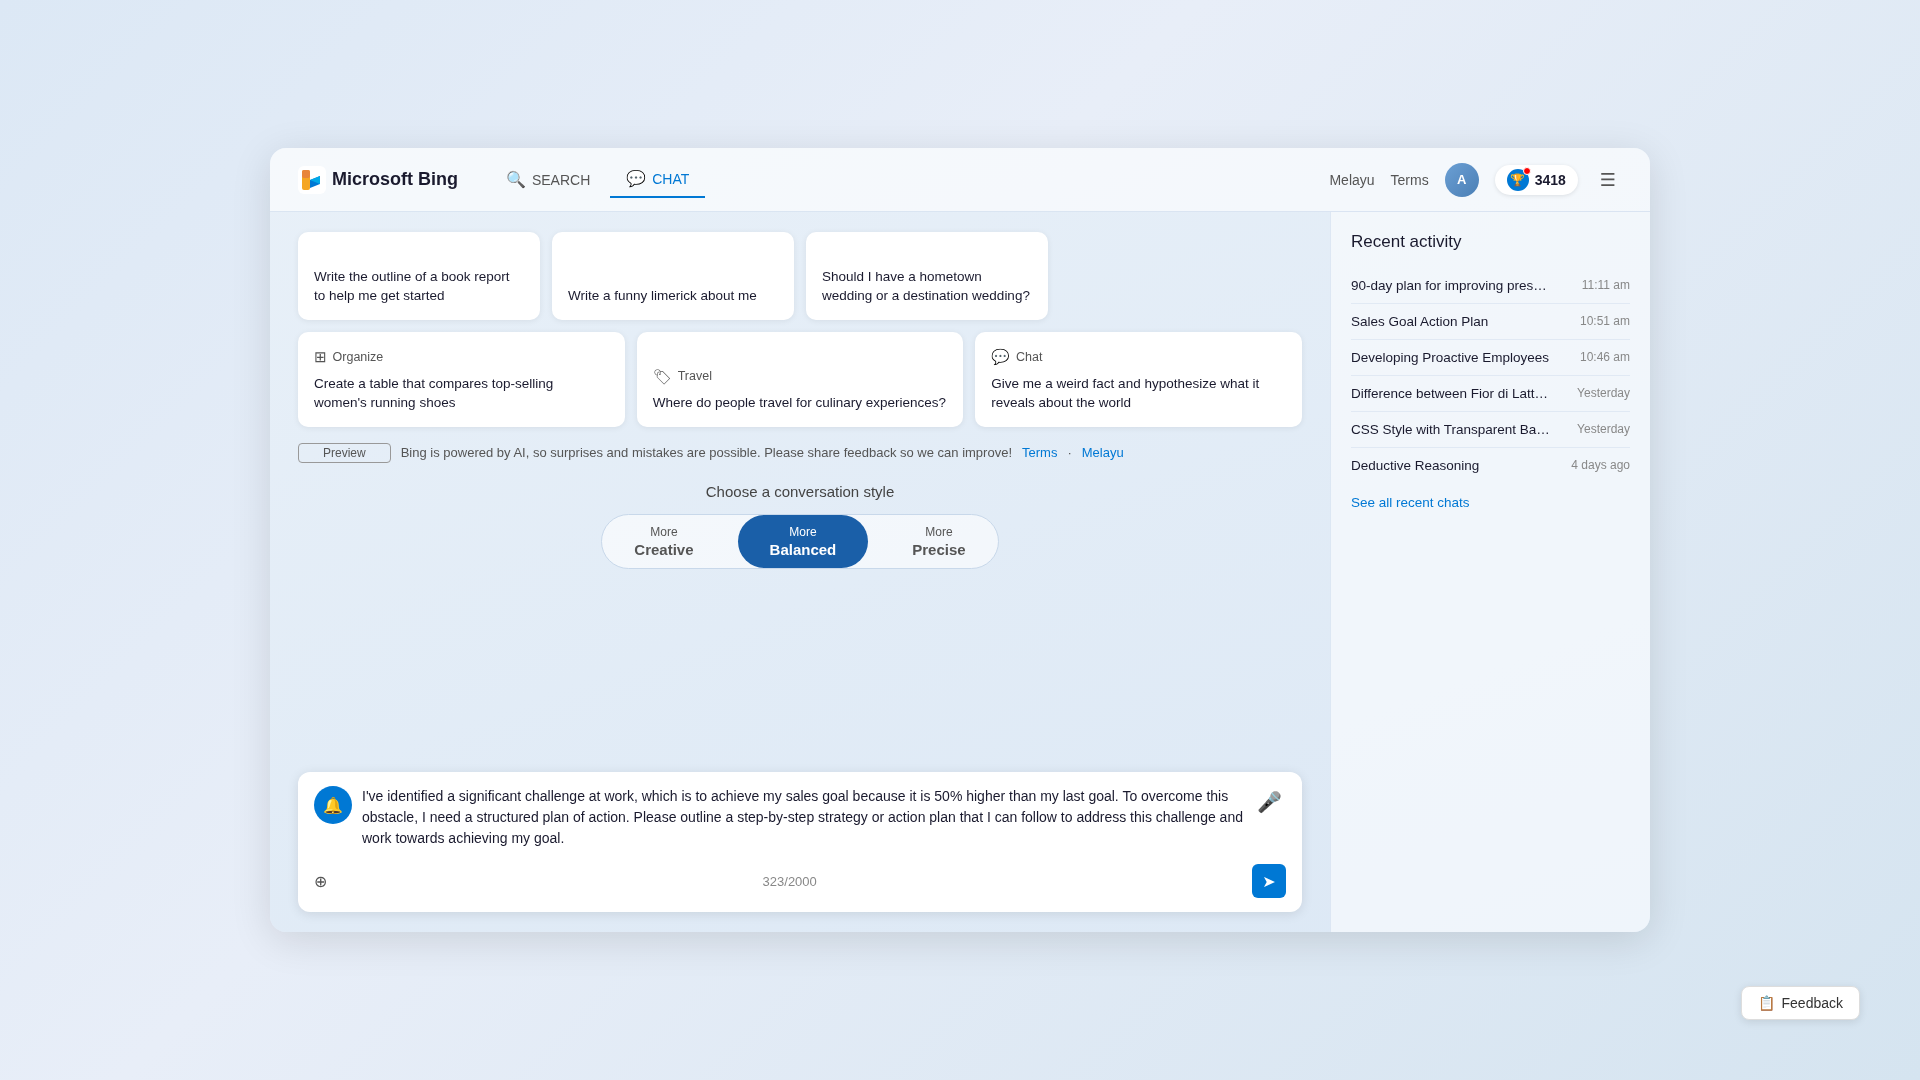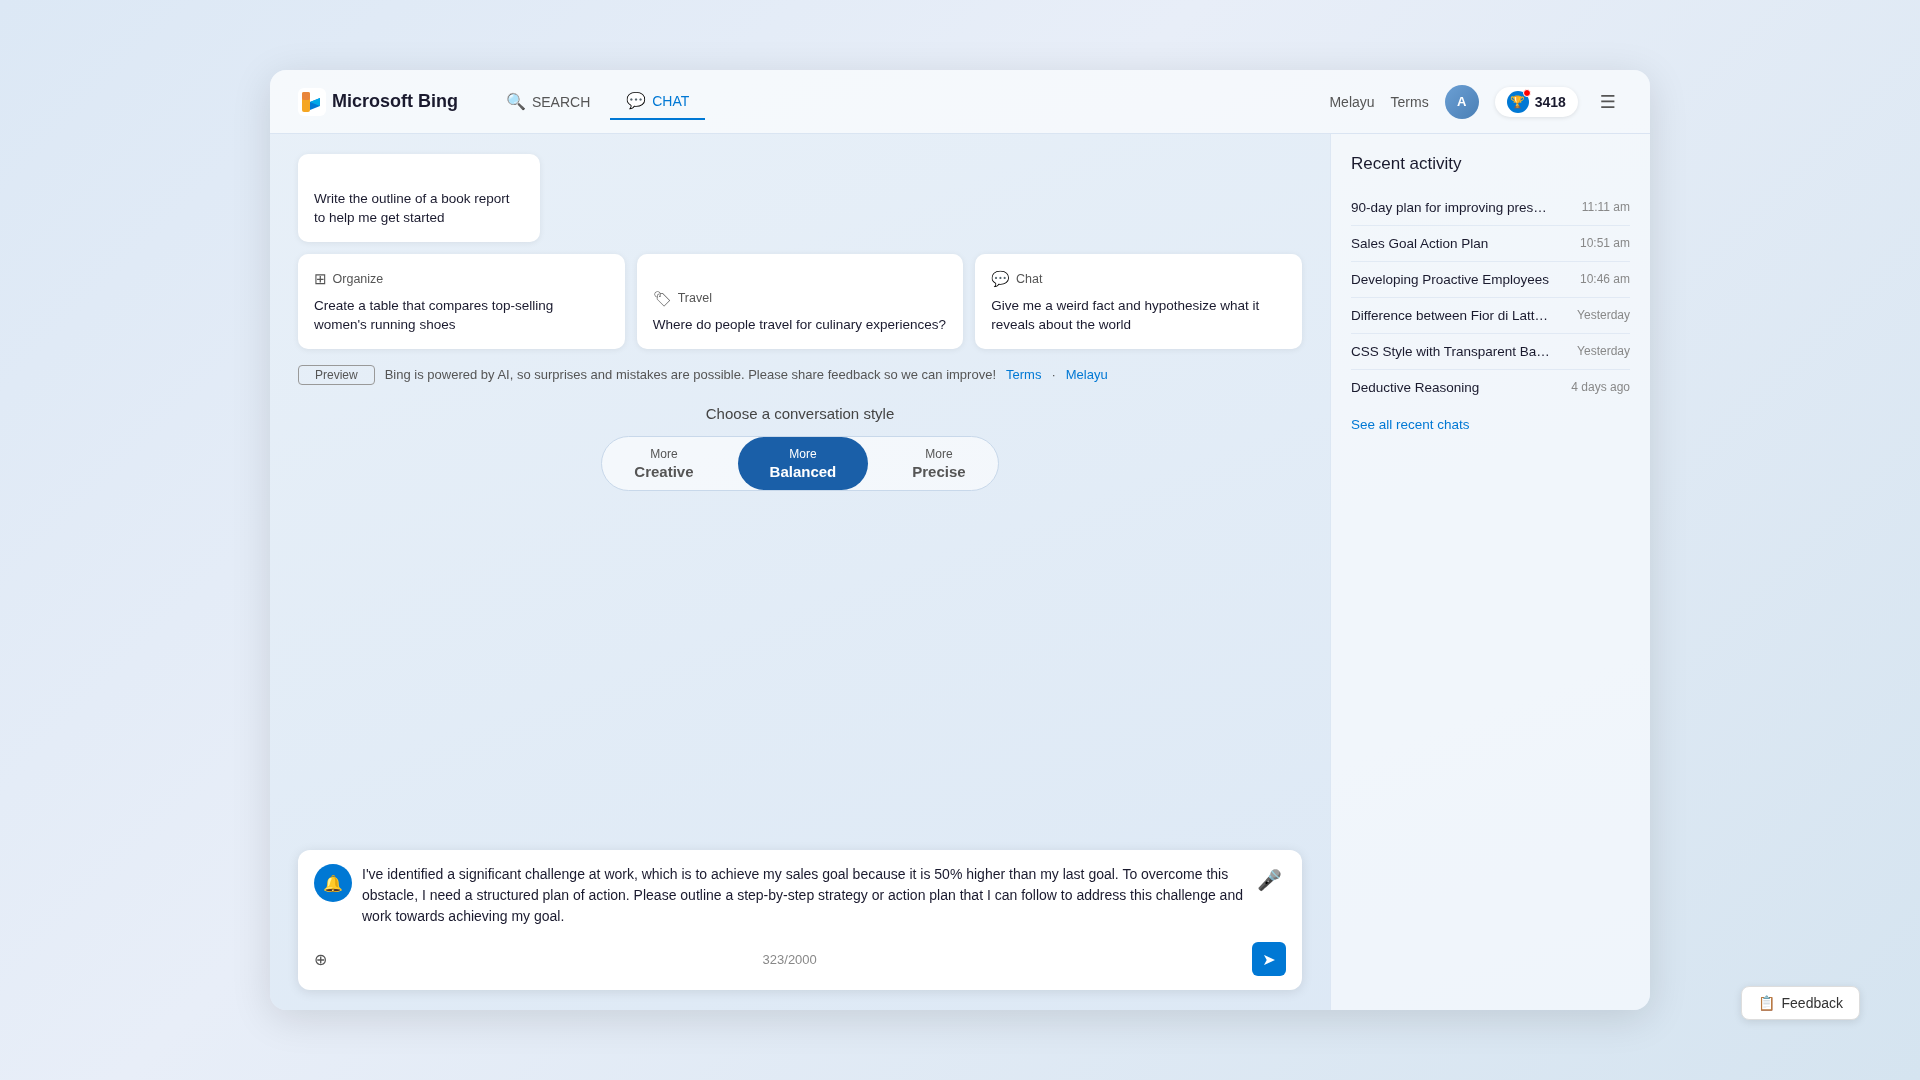--- a/index.html
+++ b/index.html
@@ -8,21 +8,21 @@
       background: linear-gradient(135deg, #dce8f5 0%, #e8eef8 40%, #d5e4f0 100%);
       width: 1920px;
       height: 1080px;
       overflow: hidden;
       display: flex;
       align-items: center;
       justify-content: center;
     }
     .main-container {
       width: 1380px;
-      height: 940px;
+      height: 784px;
       background: linear-gradient(160deg, #e8f0f8 0%, #dce8f5 100%);
       border-radius: 16px;
       display: flex;
       flex-direction: column;
       position: relative;
       box-shadow: 0 8px 40px rgba(0,0,0,0.12);
     }
     
     .header {
       display: flex;
@@ -210,21 +210,21 @@
       display: flex;
       align-items: center;
       gap: 10px;
       margin-bottom: 20px;
       font-size: 13px;
       color: #555;
     }
     .preview-badge {
       border: 1px solid #999;
       border-radius: 4px;
-      padding: 2px 16px;
+      padding: 2px 24px;
       font-size: 12px;
       color: #555;
     }
     .preview-bar a {
       color: #0078d4;
       text-decoration: none;
     }
     
     .conv-style-section {
       display: flex;
@@ -460,20 +460,26 @@
   </div>
 
   <div class="content-area">
 
     <div class="main-panel">
 
       <div class="suggestion-cards-row">
         <div class="suggestion-card">
           <span>Write the outline of a book report to help me get started</span>
         </div>
+        <div class="suggestion-card">
+          <span>Write a funny limerick about me</span>
+        </div>
+        <div class="suggestion-card">
+          <span>Should I have a hometown wedding or a destination wedding?</span>
+        </div>
       </div>
 
       <div class="suggestion-cards-row2">
         <div class="suggestion-card">
           <div class="suggestion-card-type">
             <span class="card-type-icon">⊞</span>
             <span>Organize</span>
           </div>
           <span>Create a table that compares top-selling women's running shoes</span>
         </div>

